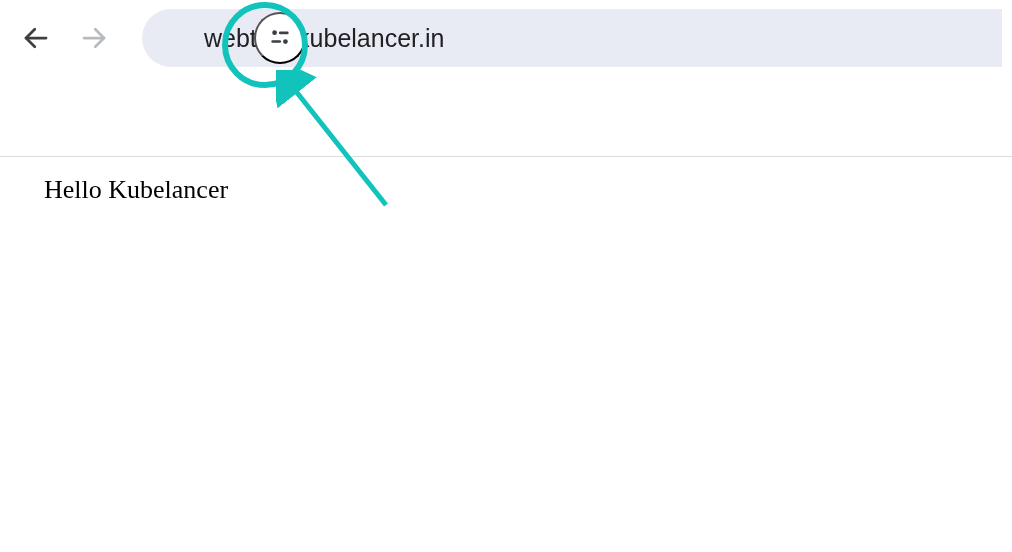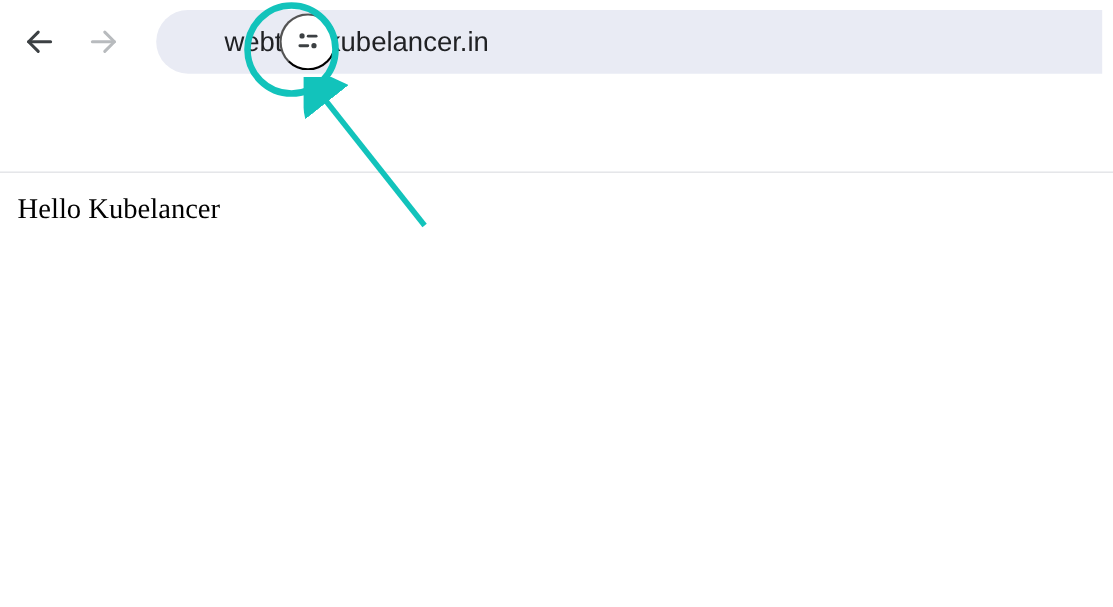--- a/index.html
+++ b/index.html
@@ -65,20 +65,21 @@
       width: 100%;
       margin-top: 80px;
     }
     .content {
       padding: 18px 16px;
     }
     .content-text {
       font-family: 'Times New Roman', Times, serif;
       font-size: 26px;
       color: #000;
+      margin-left: 28px;
     }
     .annotation-circle {
       position: absolute;
       left: 222px;
       top: 2px;
       width: 86px;
       height: 86px;
       border: 6px solid #12c3bb;
       border-radius: 50%;
       pointer-events: none;

